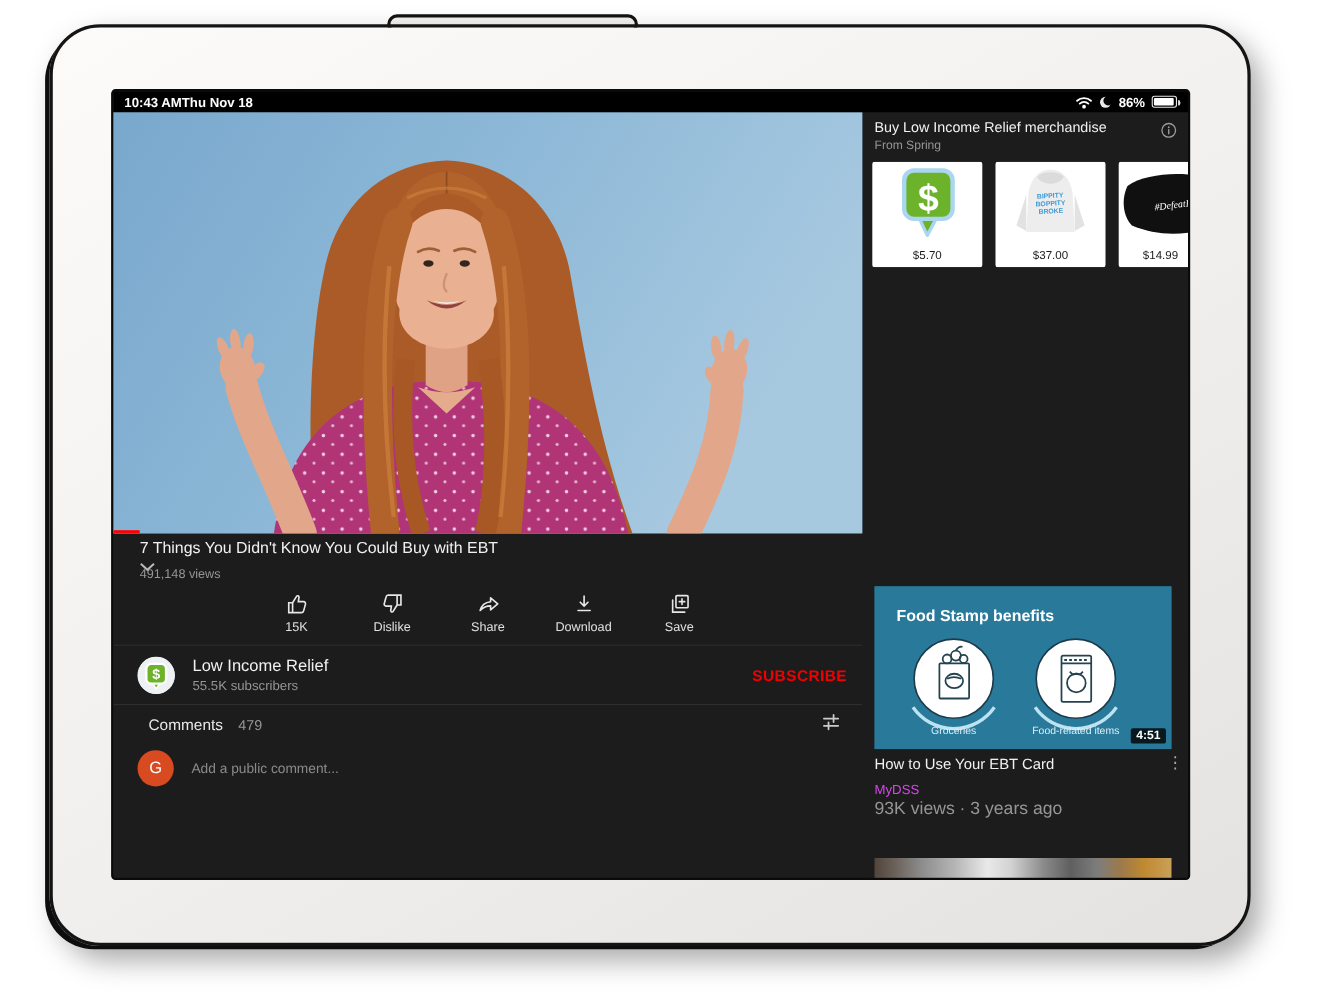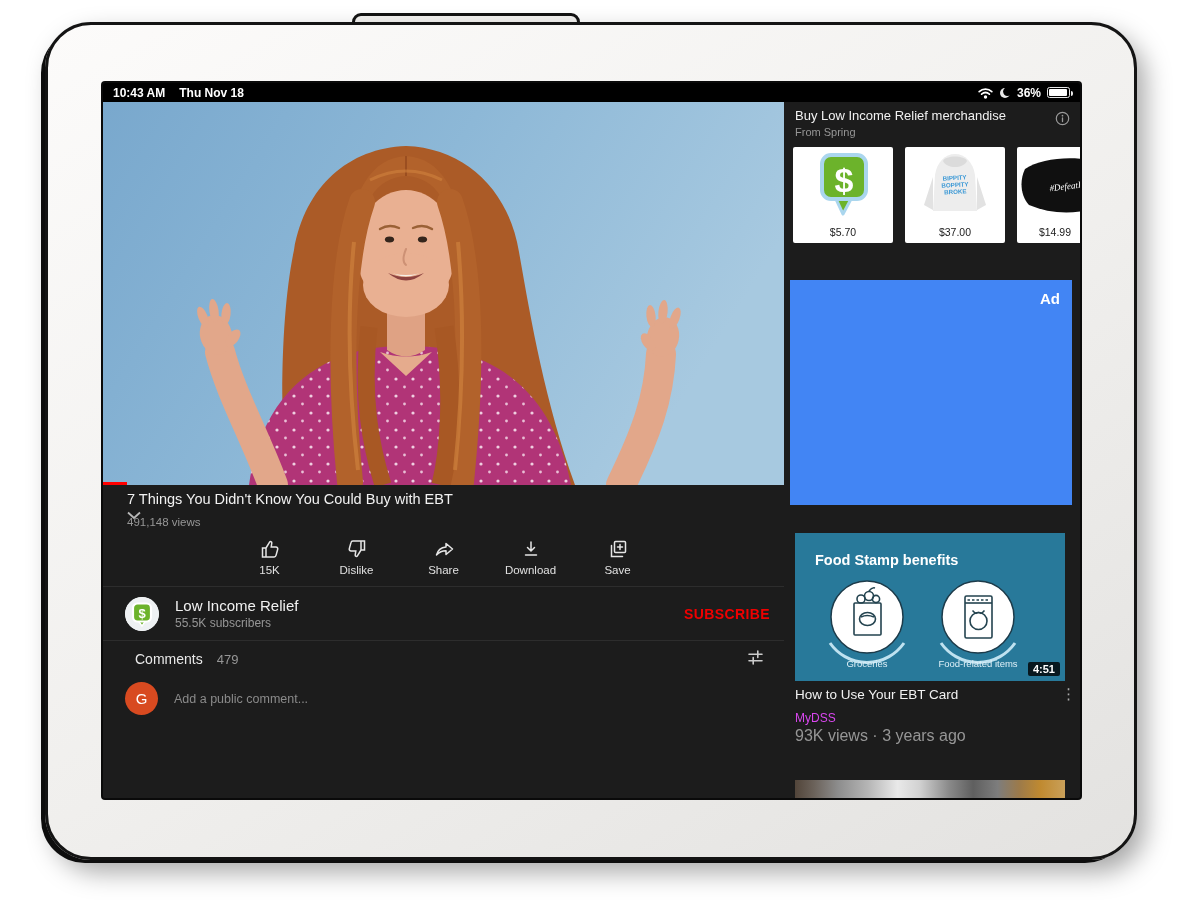--- a/index.html
+++ b/index.html
@@ -14,21 +14,21 @@
             background:linear-gradient(150deg,#fcfbfa 0%,#f0efed 55%,#e3e2e0 100%);
             border:3px solid #141414; z-index:1;
             box-shadow:-6px 5px 0 -2px #0d0d0d, 8px 12px 26px rgba(0,0,0,.35); }
   .screen { position:absolute; left:55px; top:58px; width:977px; height:715px; background:#1c1c1c;
             border-radius:2px; overflow:hidden; box-shadow:0 0 0 2px #0a0a0a; }
 
   
   .statusbar { position:absolute; top:0; left:0; right:0; height:19px; background:#000;
                display:flex; justify-content:space-between; align-items:center; padding:0 10px;
                color:#fff; font-size:12px; font-weight:700; z-index:5; }
-  .sb-left { display:flex; gap:14px; align-items:center; }
+  .sb-left { display:flex; align-items:center; }
   .sb-right { display:flex; gap:6px; align-items:center; }
   .battery { position:relative; width:23px; height:11px; border:1px solid #e8e8e8; border-radius:2.5px; }
   .battery .fill { position:absolute; left:1px; top:1px; bottom:1px; width:86%; background:#fff; border-radius:1px; }
   .battery:after { content:""; position:absolute; right:-4px; top:2.5px; width:2.5px; height:5px; background:#e8e8e8; border-radius:0 2px 2px 0; }
 
   
   .main-left { position:absolute; left:0; top:19px; width:681px; height:696px; background:#1c1c1c; }
   .player { position:absolute; top:0; left:0; width:681px; height:383px; background:#87b2d4; overflow:hidden; }
   .player svg { display:block; width:100%; height:100%; }
   .progress { position:absolute; left:0; bottom:0; width:24px; height:3px; background:#ff0000; }
@@ -112,21 +112,21 @@
               <path d="M3.6,7.2 C5.9,5.2 9.1,5.2 11.4,7.2" stroke="#fff" stroke-width="1.7" fill="none" stroke-linecap="round"></path>
               <circle cx="7.5" cy="10" r="1.7" fill="#fff"></circle>
             </svg>
           </span>
           <span style="display:flex;">
             <svg width="12" height="12" viewBox="0 0 12 12">
               <circle cx="6" cy="6" r="5" fill="#e8e8e8"></circle>
               <circle cx="8.4" cy="4.6" r="4.3" fill="#000"></circle>
             </svg>
           </span>
-          <span>36%</span>
+          <span>86%</span>
           <span class="battery">
               <span class="fill"></span>
             </span>
         </div>
       </div>
 
       <div class="main-left">
 
         <div class="player">
           <svg viewBox="0 0 681 383" preserveAspectRatio="none">
@@ -319,23 +319,20 @@
           </div>
           <div class="m-card m3">
             <svg width="100" height="72" viewBox="0 0 100 72">
               <path d="M8,22 C28,8 74,8 92,20 C98,32 96,52 88,58 C62,68 36,68 12,58 C4,50 2,34 8,22 Z" fill="#101010"></path>
               <text x="52" y="42" transform="rotate(-7 52 42)" font-size="9" font-style="italic" fill="#ffffff" text-anchor="middle" font-family="'Liberation Serif',serif">#DefeatPo</text>
             </svg>
             <div class="m-price">$14.99</div>
           </div>
         </div>
 
-        <div class="ad-box">
-          <div class="ad-label">Ad</div>
-        </div>
 
         <div class="thumb">
           <svg viewBox="0 0 270 148" preserveAspectRatio="none">
             <rect width="270" height="148" fill="#28799a"></rect>
             <text x="20" y="32" font-size="14.5" font-weight="bold" fill="#ffffff" font-family="'Liberation Sans',sans-serif">Food Stamp benefits</text>
             <path d="M35,110 A45,45 0 0 0 109,110" stroke="#bfe2f0" stroke-width="3" fill="none"></path>
             <path d="M146,110 A45,45 0 0 0 220,110" stroke="#bfe2f0" stroke-width="3" fill="none"></path>
             <circle cx="72" cy="84" r="36" fill="#ffffff" stroke="#1d3b4a" stroke-width="1.5"></circle>
             <circle cx="183" cy="84" r="36" fill="#ffffff" stroke="#1d3b4a" stroke-width="1.5"></circle>
             <g stroke="#23434f" stroke-width="1.6" fill="none">

